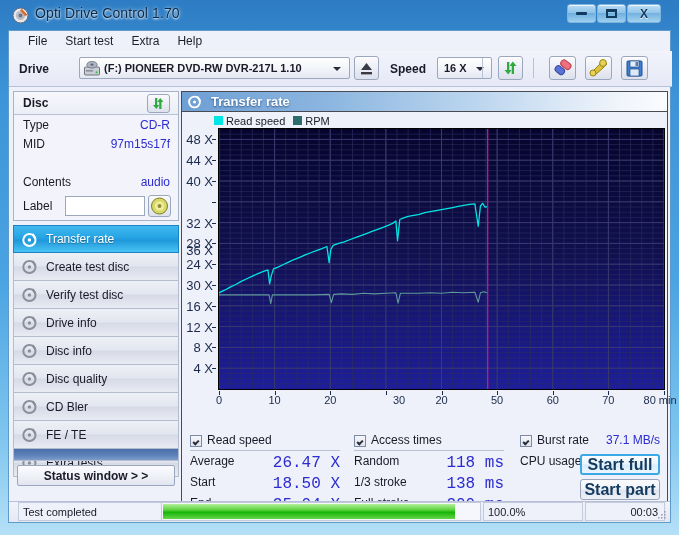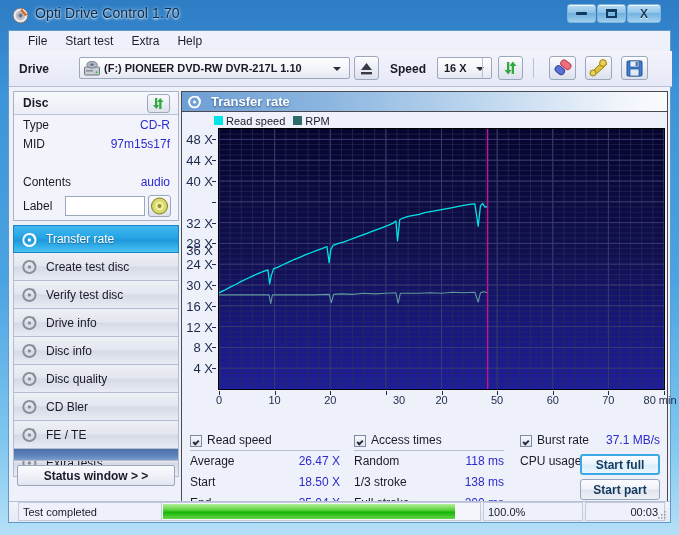--- a/index.html
+++ b/index.html
@@ -233,25 +233,25 @@
   .res-cb::after{
     content:""; position:absolute; left:2px; top:4px; width:4px; height:2px;
     border-left:2px solid #2a2a38; border-bottom:2px solid #2a2a38;
     transform:rotate(-45deg);
   }
   .res-cb-lbl{ position:absolute; left:17px; top:1px; font-size:12px; color:#1a1a28; }
   .res-hdr-val{ position:absolute; right:0; top:1px; font-size:12px; color:#2b2bd0; }
   .res-rule{ position:absolute; left:0; bottom:1px; width:100%; height:1px; background:#b9c0d2; }
   .res-row{ position:relative; height:21px; }
   .res-k{ position:absolute; left:0; top:2px; font-size:12px; color:#1a1a28; }
-  .res-v{ position:absolute; right:0; top:2px; font-size:12px; color:#2b2bd0; }
+  .res-v{ position:absolute; right:0; top:2px; font-size:16px; color:#2b2bd0;font-family:Liberation Mono, monospace; }
   .act-btn{
     position:absolute; right:0; width:80px; height:21px;
     border-radius:3px; cursor:pointer;
-    font-size:12px; font-weight:bold; color:#12395e;
+    font-size:16px; font-weight:bold; color:#12395e;
     display:flex; align-items:center; justify-content:center;
   }
   #start-full{
     top:22px;
     background:linear-gradient(to bottom,#fbfdff 0%,#eaf4fd 48%,#d8ecfb 52%,#ebf6fe 100%);
     border:2px solid #3ba9e5;
   }
   #start-part{
     top:47px;
     background:linear-gradient(to bottom,#fbfbfe 0%,#f0f2f8 48%,#e0e4ee 52%,#eef0f7 100%);

